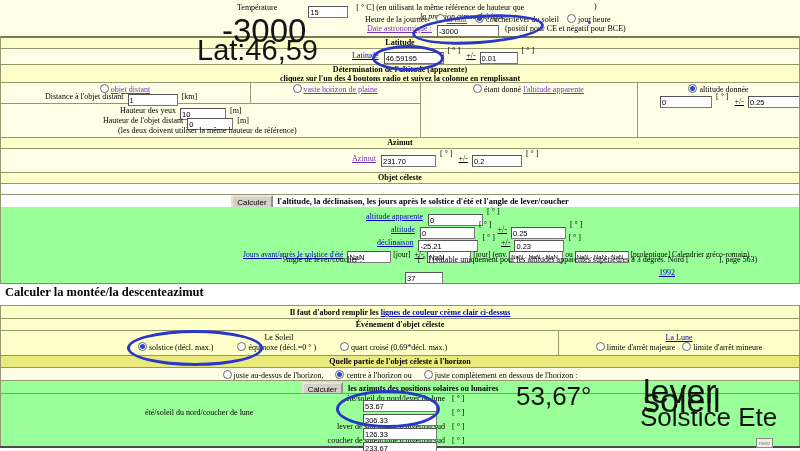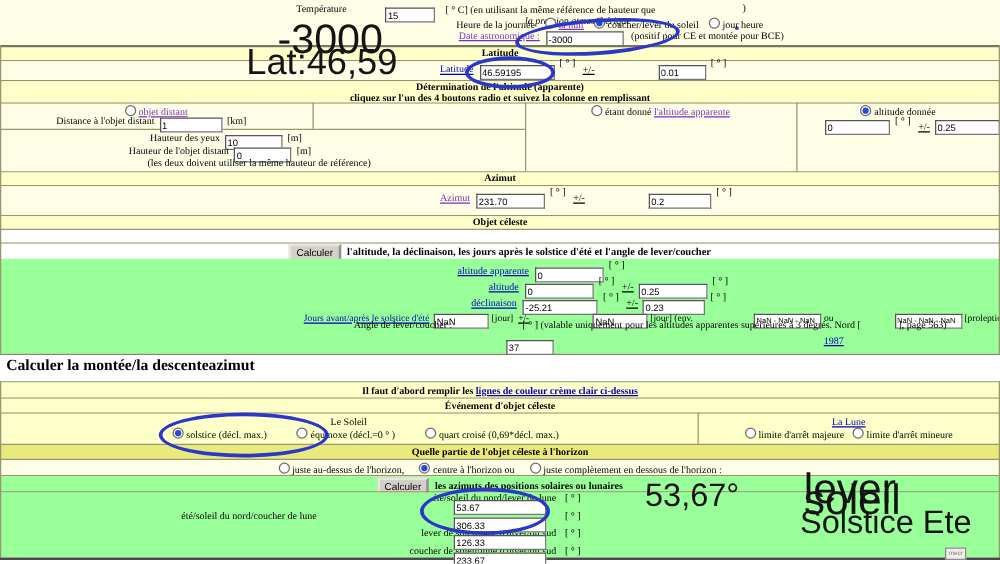--- a/index.html
+++ b/index.html
@@ -17,21 +17,21 @@
   .white{background:#ffffff;}
   .b{font-weight:bold;}
   .i{font-style:italic;}
   .lk{color:#0000bb;text-decoration:underline;cursor:pointer;}
   .lkv{color:#7b2fbe;text-decoration:underline;cursor:pointer;}
   .pm{text-decoration:underline;margin:0 2px;}
   .su{position:relative;top:-5px;margin:0 2px;}
   .ti{display:inline-block;box-sizing:border-box;height:12px;border:1px solid #777;border-top-color:#555;border-left-color:#555;
       background:#fff;font:7.5px "Liberation Sans",sans-serif;padding:0 1px;vertical-align:middle;}
   .dip{position:relative;top:4px;}
-  .dip2{position:relative;top:2px;margin-left:47px;}
+  .dip2{position:relative;top:2px;}
   .dip3{position:relative;top:3px;}
   .btn{display:inline-block;font:8px "Liberation Sans",sans-serif;background:#d4d0c8;color:#000;
        border:2px outset #e8e4dc;padding:1px 4px;margin-right:3px;vertical-align:middle;}
   .radio{display:inline-block;width:9px;height:9px;border-radius:50%;border:1px solid #6a6a6a;background:#fff;
          vertical-align:-1px;margin:0 2px 0 0;box-sizing:border-box;}
   .radio.on::after{content:"";display:block;width:5px;height:5px;margin:1px;border-radius:50%;background:#2a49d2;}
   .gap{display:inline-block;}
   .ellipse{position:absolute;border:3px solid #2b37c8;border-radius:50%;background:transparent;z-index:6;}
   .bignote{position:absolute;font-family:"Liberation Sans",sans-serif;color:#141414;z-index:5;}
   .ctr{text-align:center;}
@@ -59,21 +59,21 @@
   <div class="r" style="left:365px;top:14px">
     <span>Heure de la journée</span>
     <span class="radio" style="margin-left:6px"></span><span class="lkv">la nuit</span>
     <span class="radio on" style="margin-left:6px"></span><span>coucher/lever du soleil</span>
     <span class="radio" style="margin-left:6px"></span><span>jour heure</span>
   </div>
 
   <div class="r" style="left:367px;top:23px">
     <span class="lkv">Date astronomique :</span>
     <input class="ti dip2" style="width: 62px; margin-left: 3px;" value="-3000">
-    <span style="margin-left:4px">(positif pour CE et montée pour BCE)</span>
+    <span style="margin-left:4px">(positif pour CE et négatif pour BCE)</span>
   </div>
 
   <div class="hl" style="left:0;top:36px;width:800px;border-top:2px solid #77775a"></div>
   <div class="band hdr" style="top:38px;height:10px">Latitude</div>
   <div class="hl" style="left:0;top:48px;width:800px"></div>
   <div class="band cream" style="top:49px;height:15px"></div>
   <div class="r" style="left:352px;top:50px">
     <span class="lk">Latitude</span>
     <input class="ti dip2" style="width: 60px; margin-left: 3px;" value="46.59195">
     <span class="su">[ ° ]</span>
@@ -96,20 +96,23 @@
   <div class="hl" style="left:0;top:103px;width:420px"></div>
 
   <div class="r ctr" style="left:0;top:84px;width:250px">
     <span class="radio"></span><span class="lkv">objet distant</span>
   </div>
   <div class="r" style="left:45px;top:91px">
     <span>Distance à l'objet distant</span>
     <input class="ti dip3" style="width: 50px; margin-left: 2px;" value="1">
     <span style="margin-left:2px">[km]</span>
   </div>
+  <div class="r ctr" style="left:250px;top:84px;width:170px">
+    <span class="radio"></span><span class="lkv">vaste horizon de plaine</span>
+  </div>
 
   <div class="r" style="left:120px;top:105px">
     <span>Hauteur des yeux</span>
     <input class="ti dip3" style="width: 46px; margin-left: 2px;" value="10">
     <span style="margin-left:2px">[m]</span>
   </div>
   <div class="r" style="left:103px;top:115px">
     <span>Hauteur de l'objet distant</span>
     <input class="ti dip3" style="width: 46px; margin-left: 2px;" value="0">
     <span style="margin-left:2px">[m]</span>
@@ -195,21 +198,21 @@
   <div class="r" style="left:283px;top:255px">
     <span>Angle de lever/coucher :</span>
     <span class="gap" style="width:52px"></span>
     <span>[ ° ]</span>
     <span>(valable uniquement pour les altitudes apparentes supérieures à 3 degrés. Nord [</span>
     <span class="gap" style="width:26px"></span>
     <span>], page 563)</span>
   </div>
   <input class="ti inp4" style="left: 405px; top: 272px; width: 38px;" value="37">
   <div class="r" style="left:659px;top:268px">
-    <span class="lk">1987</span>
+    <span class="lk">1992</span>
   </div>
   <div class="hl" style="left:0;top:283px;width:800px;border-top-color:#88886a"></div>
 
   <div class="vl" style="left:0;top:36px;height:247px"></div>
   <div class="vl" style="left:799px;top:36px;height:247px"></div>
 
   <div class="r b" style="left:5px;top:288px;font-size:12.5px">Calculer la montée/la descenteazimut</div>
 
   <div class="hl" style="left:0;top:305px;width:800px"></div>
   <div class="band yellow ctr b" style="top:306px;height:12px;padding-top:2px">

